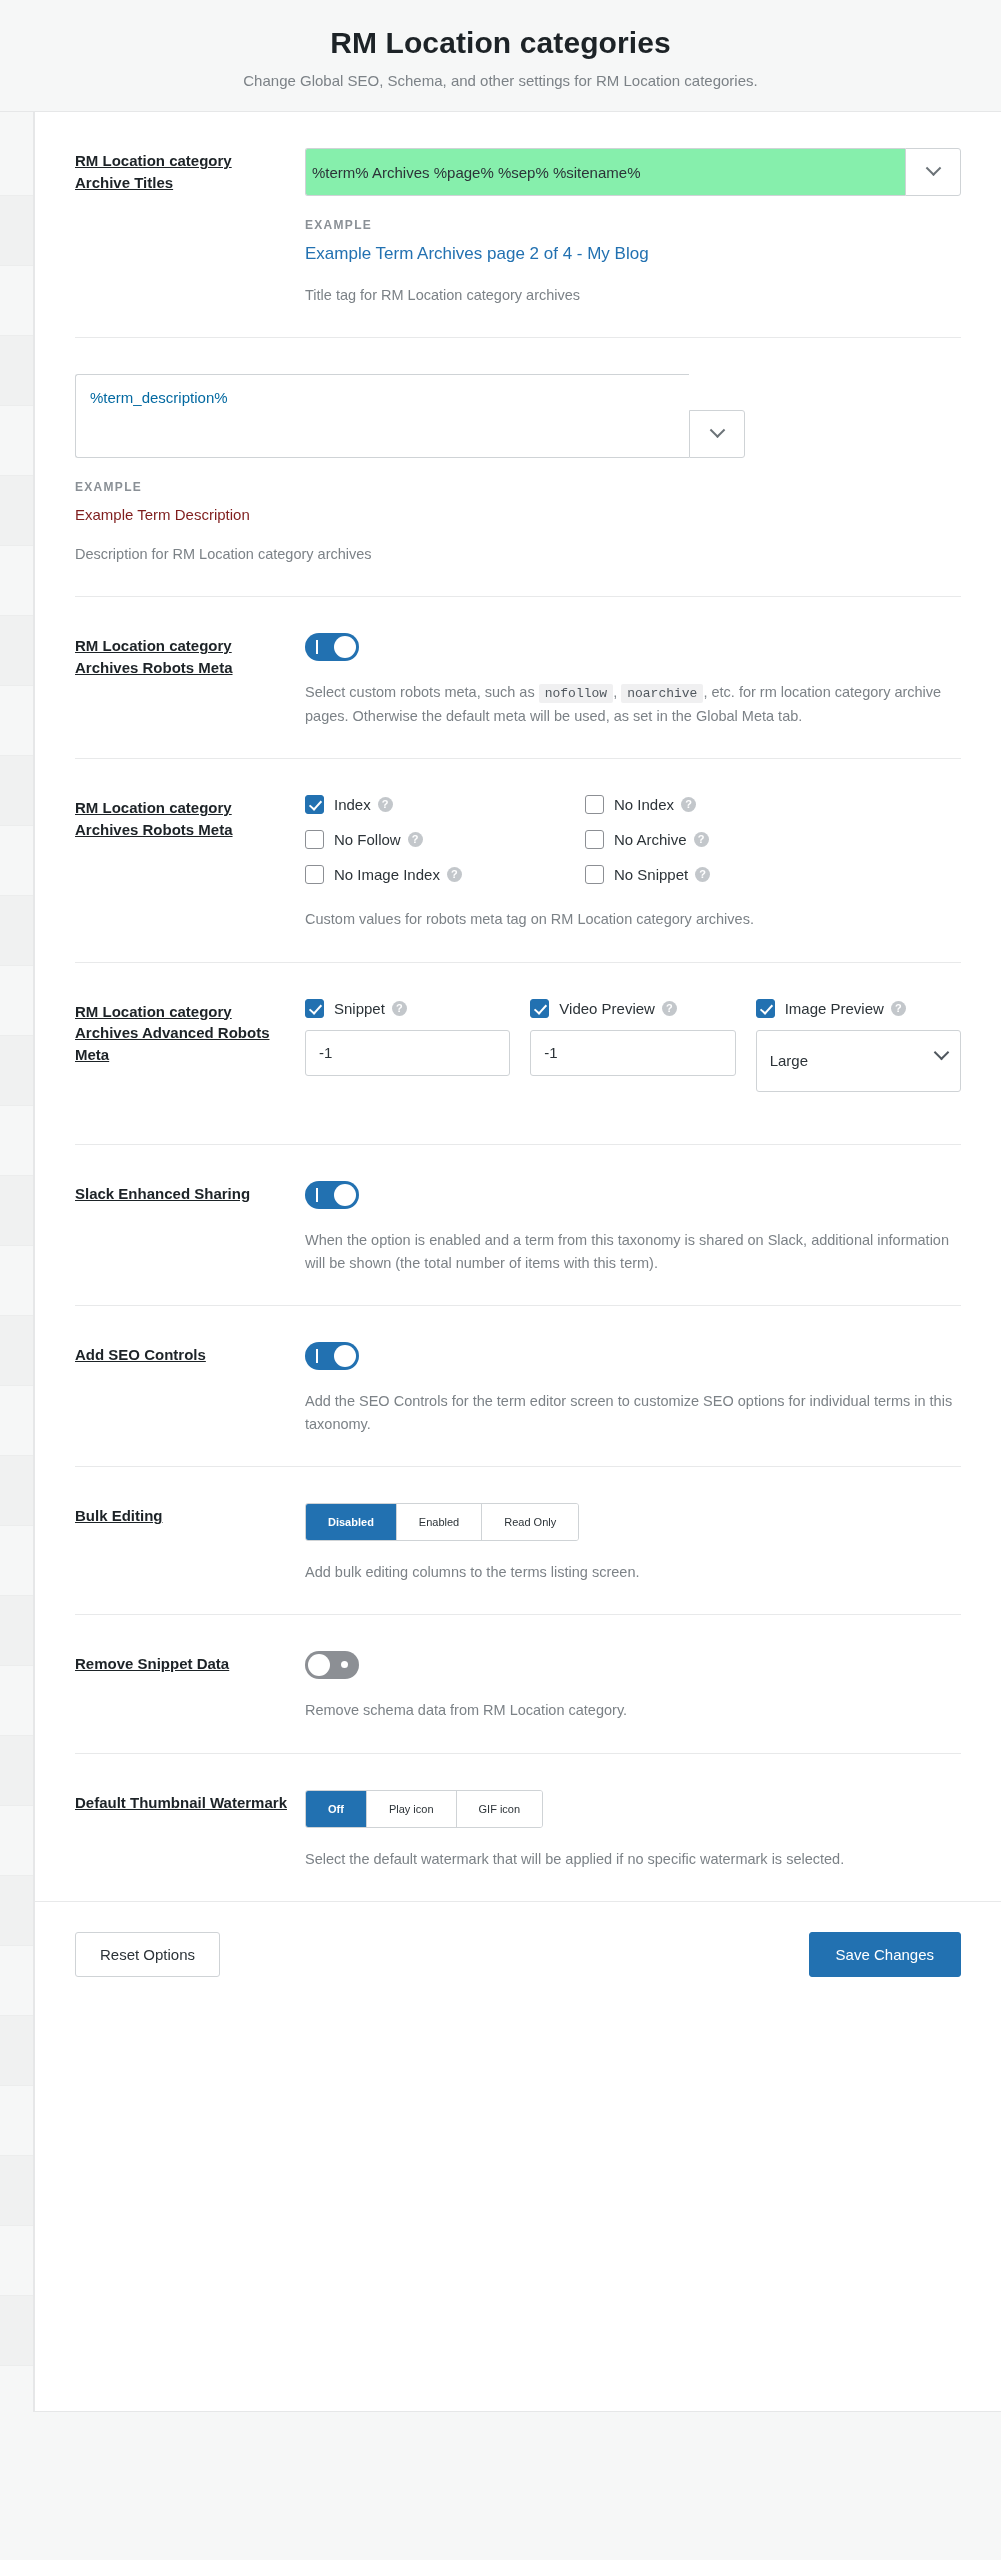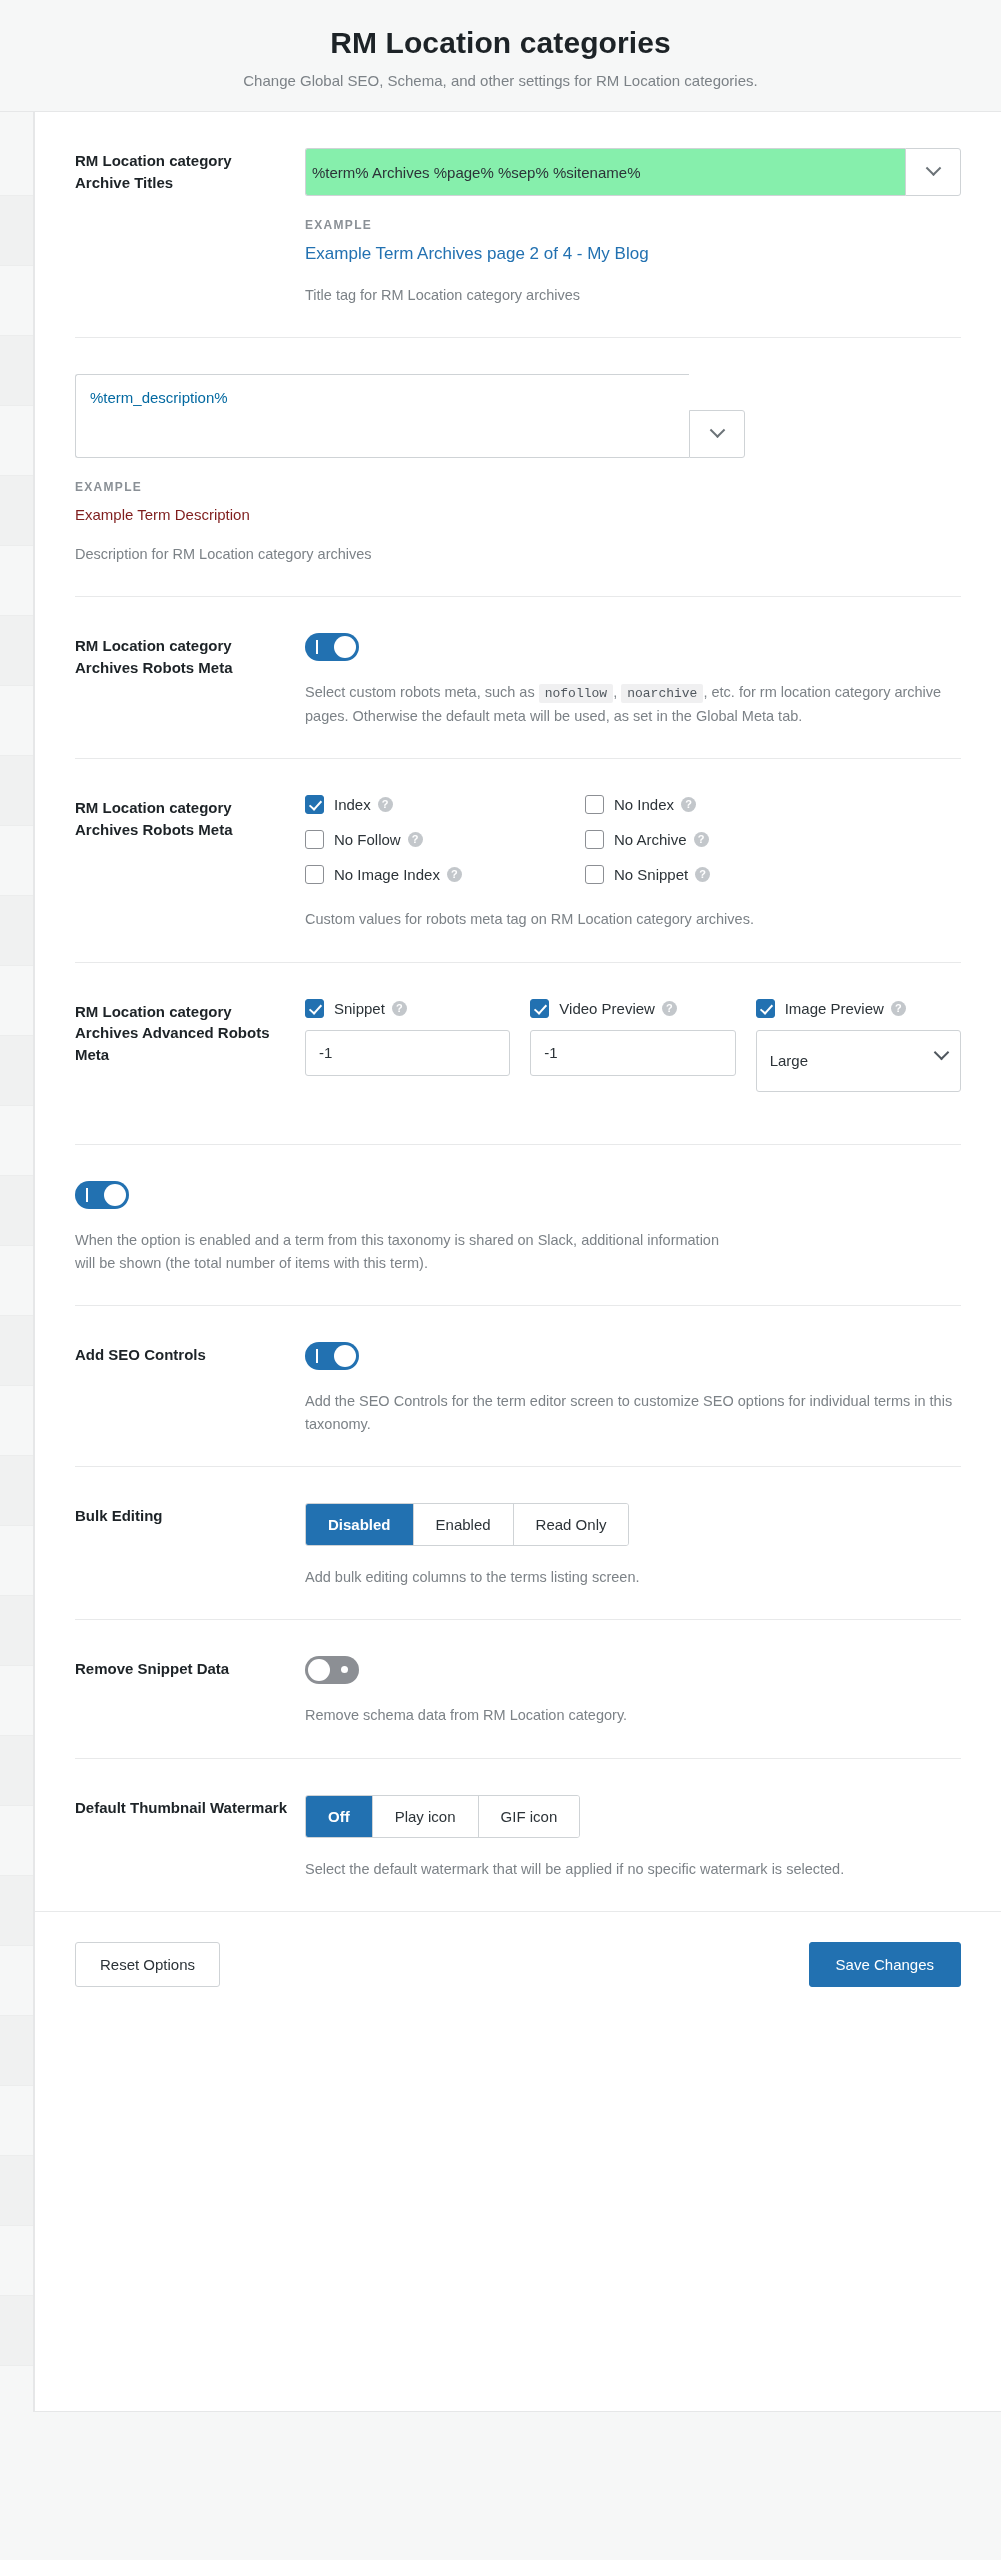--- a/index.html
+++ b/index.html
@@ -68,20 +68,21 @@
   }
   .row:last-child { border-bottom: none; }
   .row-label {
     flex: 0 0 230px;
     font-size: 15px;
     font-weight: 700;
     color: #1d2327;
     line-height: 1.45;
     padding-right: 18px;
     padding-top: 2px;
+    text-decoration: underline;
   }
   .row-field {
     flex: 1 1 auto;
     min-width: 0;
   }
   .input-wrap {
     display: flex;
     align-items: stretch;
     max-width: 670px;
   }
@@ -294,21 +295,21 @@
   
   .seg {
     display: inline-flex;
     border-radius: 3px;
     overflow: hidden;
     border: 1px solid #cfd3d6;
     margin-bottom: 20px;
   }
   .seg-btn {
     padding: 12px 22px;
-    font-size: 15px;
+    font-size: 11px;
     background: #fff;
     color: #2c3338;
     border-right: 1px solid #cfd3d6;
     cursor: pointer;
     font-weight: 400;
     white-space: nowrap;
   }
   .seg-btn:last-child { border-right: none; }
   .seg-btn.active {
     background: #2271b1;
@@ -503,20 +504,21 @@
                 <select class="adv-select">
                   <option>Large</option>
                 </select>
               </div>
             </div>
           </div>
         </div>
       </div>
 
       <div class="row">
+        <div class="row-label">Slack Enhanced Sharing</div>
         <div class="row-field">
           <div class="toggle">
             <span class="bar"></span>
             <span class="knob"></span>
           </div>
           <div class="help">When the option is enabled and a term from this taxonomy is shared on Slack, additional information will be shown (the total number of items with this term).</div>
         </div>
       </div>
 
       <div class="row">

